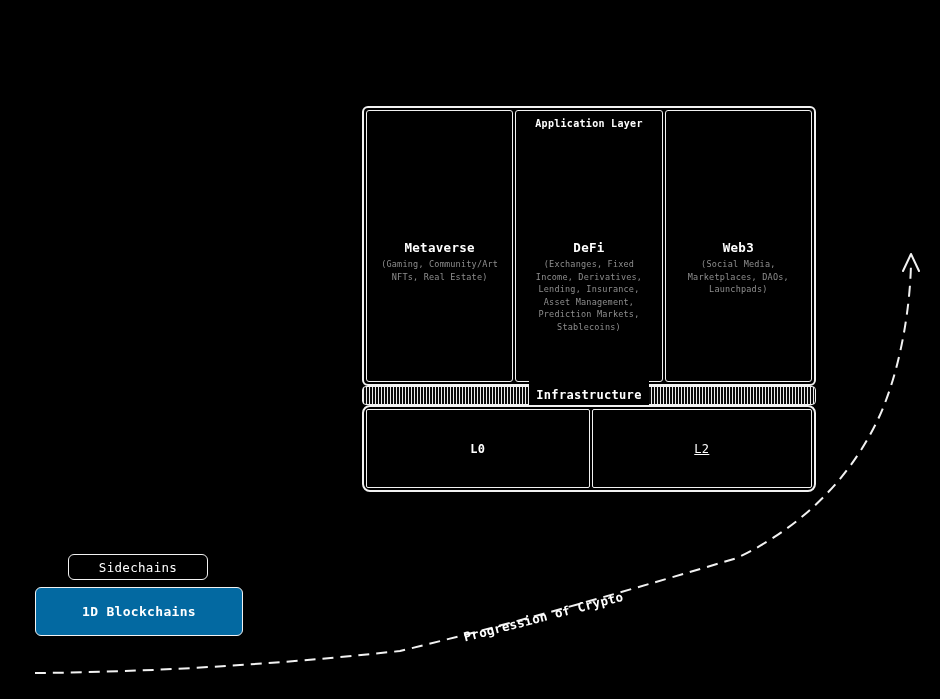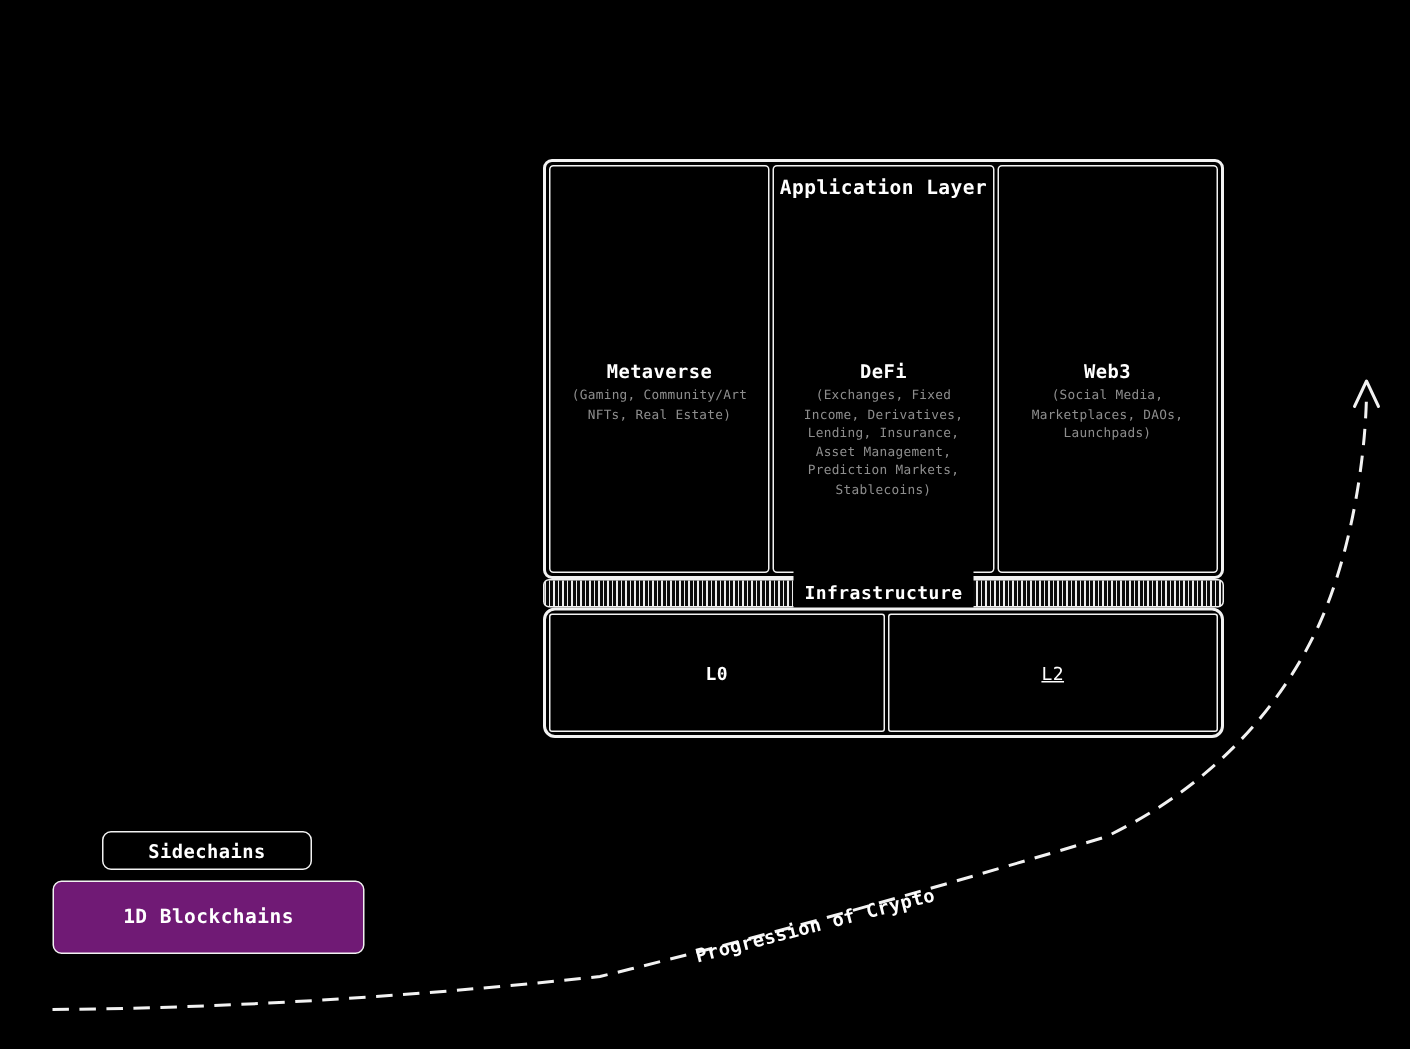--- a/index.html
+++ b/index.html
@@ -14,21 +14,21 @@
     left:362px;top:106px;width:454px;height:280px;
     border:2px solid #f2f2f2;border-radius:6px;
     padding:2px;display:flex;gap:2px;background:#000;
   }
   .app-col{
     flex:1 1 0;border:1.5px solid #f2f2f2;border-radius:3px;
     position:relative;background:#000;box-sizing:border-box;
   }
   .app-title-bar{
     position:absolute;top:7px;left:0;right:0;text-align:center;
-    font-size:13px;font-weight:700;letter-spacing:.3px;white-space:nowrap;
+    font-size:10px;font-weight:700;letter-spacing:.3px;white-space:nowrap;
   }
   .col-text{
     position:absolute;top:129px;left:2px;right:2px;text-align:center;
   }
   .col-title{font-size:12.5px;font-weight:700;letter-spacing:.3px;}
   .col-sub{
     margin-top:3px;font-size:8.5px;line-height:12.5px;color:#8e8e8e;
     white-space:pre-line;letter-spacing:.2px;
   }
 
@@ -61,25 +61,25 @@
   .base-title{
     position:absolute;top:3px;left:0;right:0;text-align:center;
     font-size:12px;font-weight:700;letter-spacing:.3px;white-space:nowrap;
   }
 
   
   .sidechains-box{
     left:68px;top:554px;width:140px;height:26px;
     border:1.5px solid #f2f2f2;border-radius:6px;background:#000;
     display:flex;align-items:center;justify-content:center;
-    font-size:12.5px;letter-spacing:.3px;font-weight:bold;
+    font-size:12.5px;letter-spacing:.3px;
   }
   .blockchains-box{
     left:35px;top:587px;width:208px;height:49px;
-    border:1.5px solid #f2f2f2;border-radius:6px;background:#701a75;
+    border:1.5px solid #f2f2f2;border-radius:6px;background:#0369a1;
     display:flex;align-items:center;justify-content:center;
     font-size:13px;font-weight:700;letter-spacing:.3px;
   }
 
   
   .curve-svg{left:0;top:0;width:940px;height:699px;pointer-events:none;}
   .prog-label{
     left:462px;top:630px;transform:rotate(-14.5deg);transform-origin:left top;
     font-size:12.5px;font-weight:700;letter-spacing:.3px;white-space:nowrap;
   }

